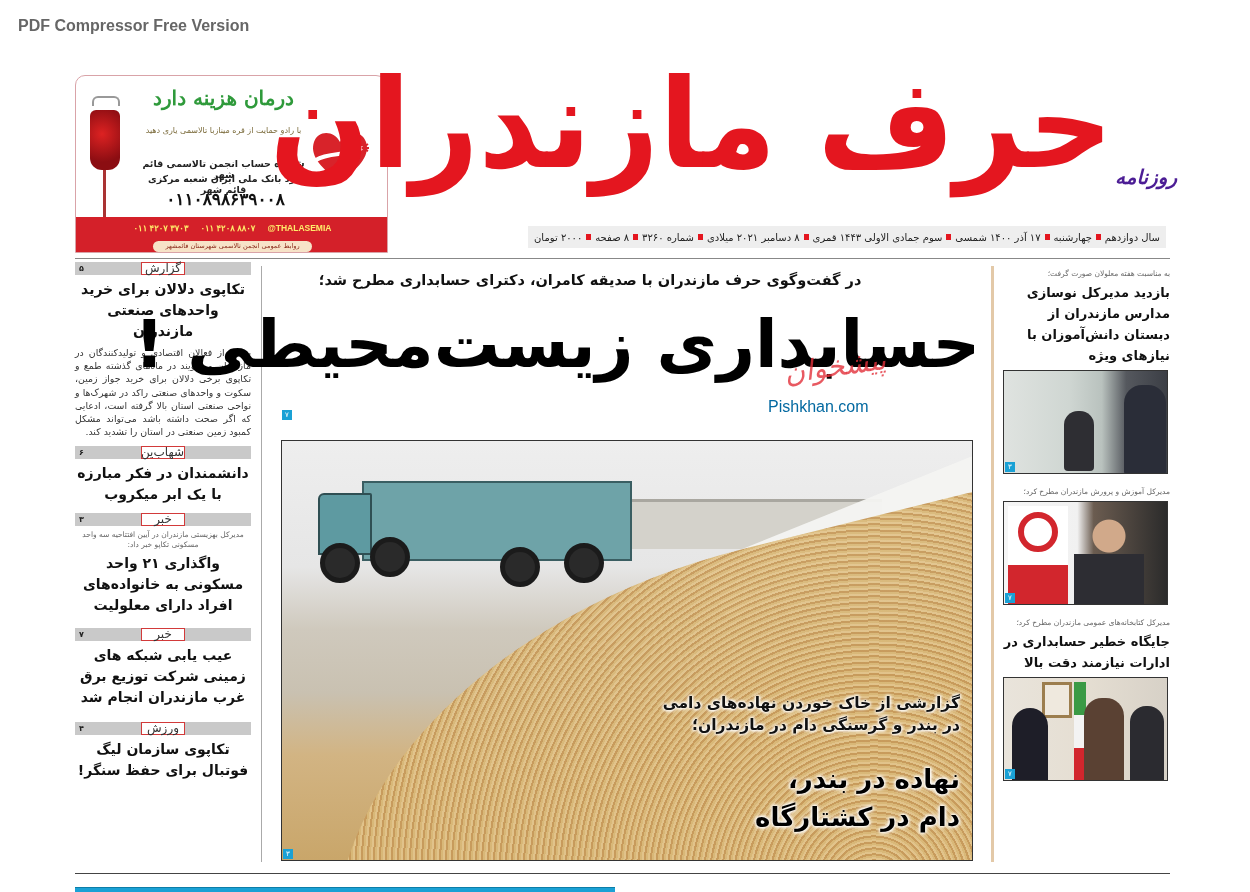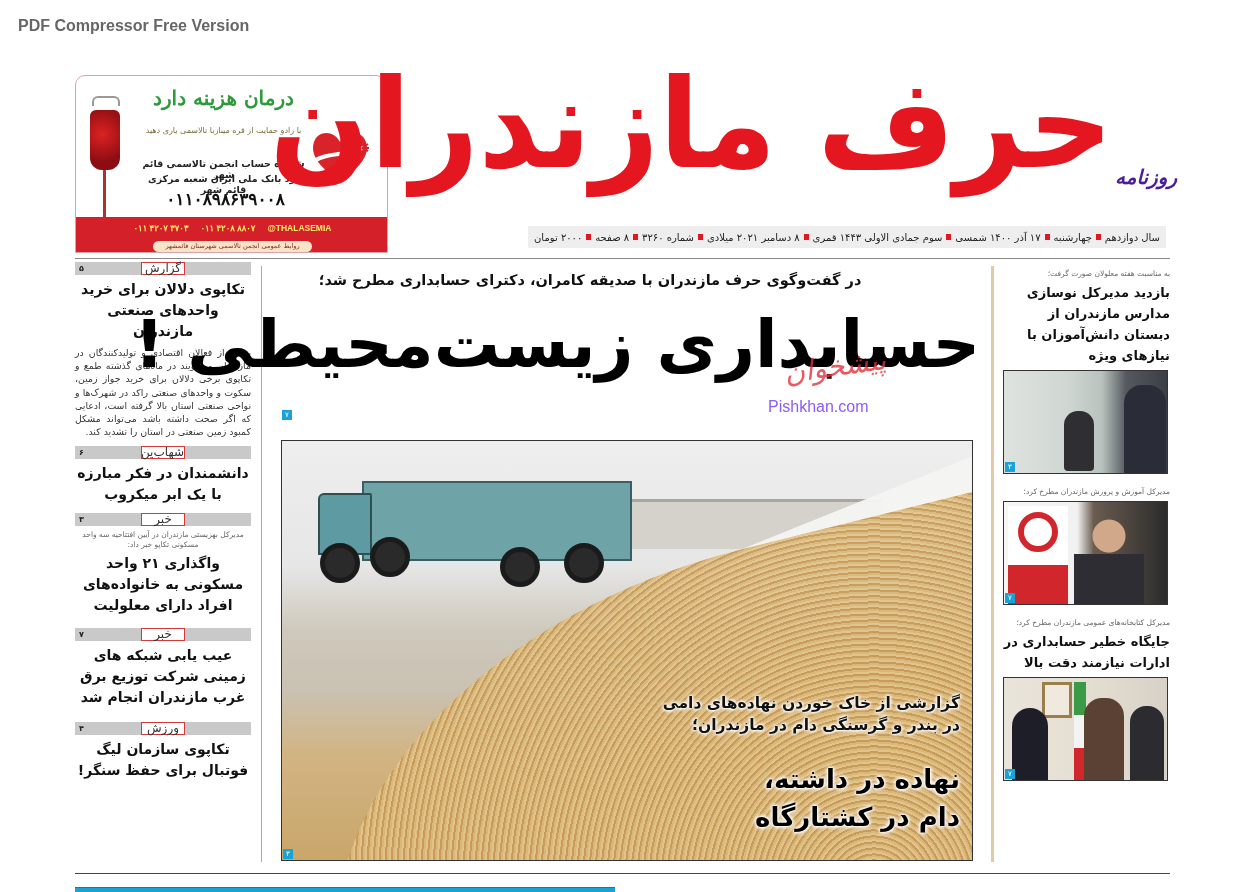--- a/index.html
+++ b/index.html
@@ -49,21 +49,21 @@
     .sports-photo .player { position: absolute; left: 142px; top: 38px; width: 20px; height: 54px; background: #d4262e; border-radius: 8px; }
     .sports-photo .ball { position: absolute; left: 122px; top: 46px; width: 14px; height: 14px; background: #fff; border-radius: 50%; }
     .sports-photo .sign { position: absolute; left: 6px; top: 4px; font-size: 22px; font-weight: bold; color: #fff; direction: rtl; }
 
     .vrule { position: absolute; width: 1px; background: #aaa; }
 
     
     .kicker { position: absolute; left: 300px; top: 272px; width: 580px; text-align: center; direction: rtl; font-weight: bold; font-size: 14.5px; color: #111; }
     .headline { position: absolute; left: 290px; top: 300px; width: 690px; text-align: center; direction: rtl; font-weight: bold; font-size: 66px; line-height: 90px; color: #000; letter-spacing: -2px; white-space: nowrap; }
     .pishkhan-logo { position: absolute; left: 784px; top: 350px; direction: rtl; font-family: "DejaVu Serif", serif; font-size: 28px; color: rgba(226,48,58,0.8); font-style: italic; transform: rotate(-8deg); }
-    .pishkhan-url { position: absolute; left: 768px; top: 398px; font-family: "Liberation Sans", sans-serif; font-size: 16px; color: #8b5cf6; }
+    .pishkhan-url { position: absolute; left: 768px; top: 398px; font-family: "Liberation Sans", sans-serif; font-size: 16px; color: #0369a1; }
     .pgbox { display: inline-block; width: 10px; height: 10px; background: #1aa1d5; color: #fff; font-size: 7px; line-height: 10px; text-align: center; }
     .center-pg { position: absolute; left: 282px; top: 410px; }
 
     .mainphoto { position: absolute; left: 281px; top: 440px; width: 692px; height: 421px; border: 1px solid #333; overflow: hidden;
       background:
         radial-gradient(ellipse 700px 420px at 100% 100%, #d8b57a 0%, #d3ad6c 45%, rgba(211,173,108,0) 62%),
         linear-gradient(180deg, #eeeeee 0%, #e6e6e6 30%, #cfc9bd 45%, #c9c1b1 60%, #d2b483 75%, #c9a66a 100%); }
     .mainphoto .grainpile { position: absolute; left: 40px; top: 110px; width: 900px; height: 600px; background: repeating-radial-gradient(circle at 60% 60%, #d9b878 0 2px, #c79a5b 2px 4px, #e2c48c 4px 6px); border-radius: 55% 0 0 0; transform: rotate(-14deg); opacity: 0.95; }
     .mainphoto .tarp { position: absolute; left: 420px; top: 58px; width: 340px; height: 60px; background: #f4f4f2; transform: rotate(-22deg); border-radius: 10px; opacity: 0.95; }
     .mainphoto .building { position: absolute; left: 320px; top: 58px; width: 280px; height: 50px; background: #d4d2cb; border-top: 3px solid #a9a7a0; }
@@ -223,21 +223,21 @@
     <div class="wheel w1"></div>
       <div class="wheel w2"></div>
       <div class="wheel w3"></div>
       <div class="wheel w4"></div>
   </div>
   <span class="pgbox">۳</span>
 </div>
 
 <div class="overlay-kicker">گزارشی از خاک خوردن نهاده‌های دامی در بندر و گرسنگی دام در مازندران؛</div>
 <div class="overlay-head">
-  <div>نهاده در داشته،</div>
+  <div>نهاده در بندر،</div>
   <div>دام در کشتارگاه</div>
 </div>
 
 <div class="rightcol">
   <div class="ritem">
     <div class="rkicker">به مناسبت هفته معلولان صورت گرفت؛</div>
     <div class="rhead">بازدید مدیرکل نوسازی مدارس مازندران از دبستان دانش‌آموزان با نیازهای ویژه</div>
     <div class="rphoto rp1">
       <div class="fig1"></div>
         <div class="fig2"></div>

